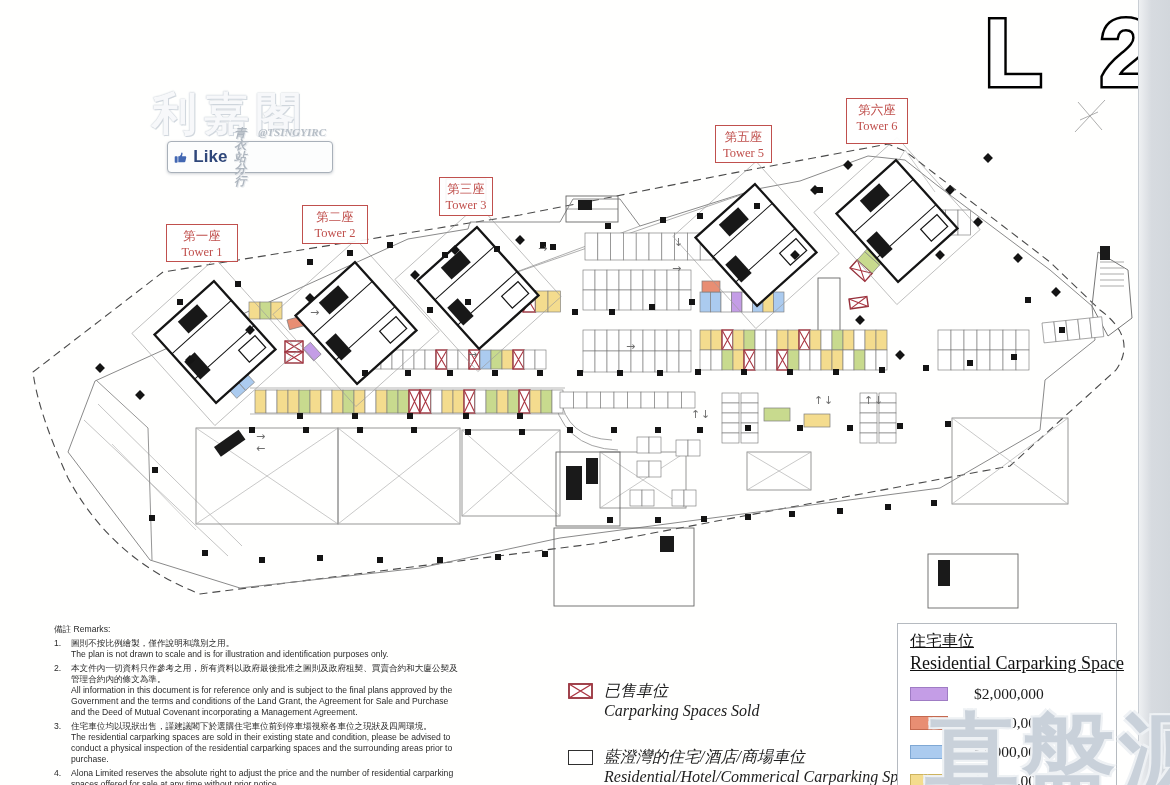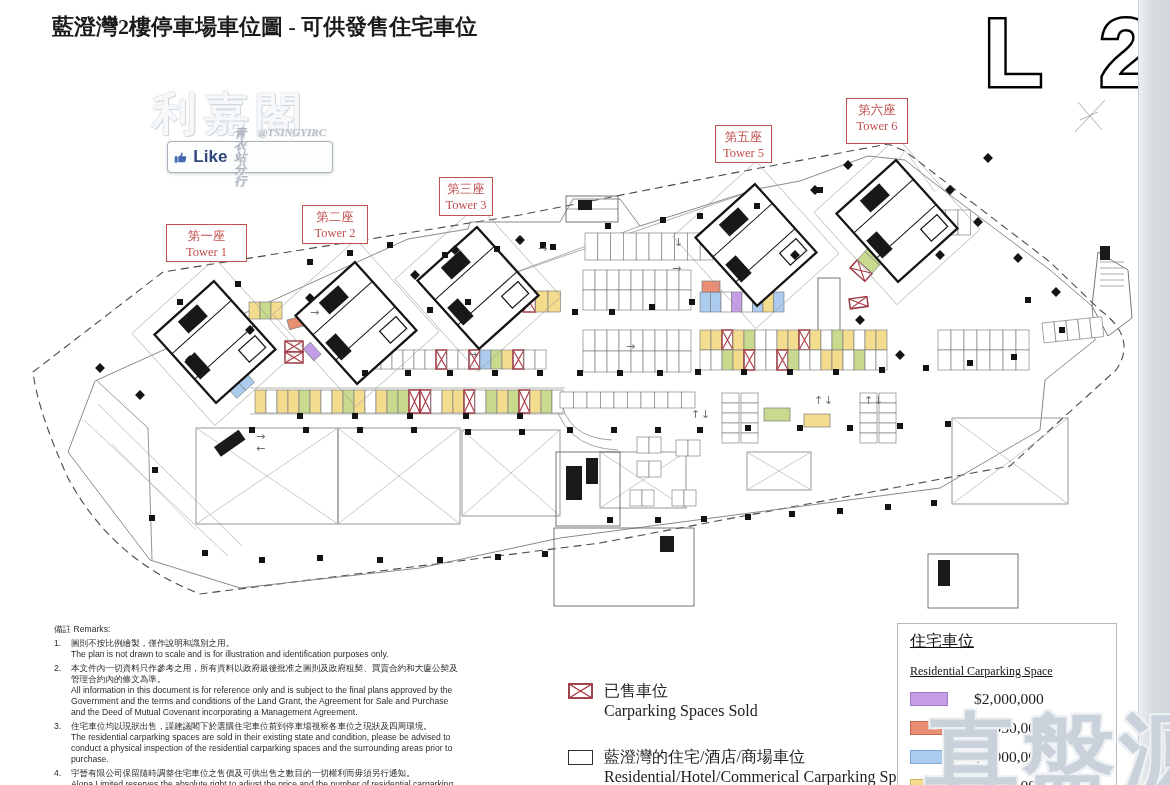--- a/index.html
+++ b/index.html
@@ -22,27 +22,27 @@
      border:1px solid #a8b0b9;border-radius:4px;box-shadow:0 1px 3px rgba(60,70,90,.25);
      display:flex;align-items:center;gap:5px;padding:4px 6px;box-sizing:border-box;}
   .like-word{font-family:"Liberation Sans",sans-serif;font-weight:bold;font-size:17px;color:#2f477a;}
   .branch{display:flex;flex-direction:row;line-height:1;margin-left:2px;font-style:italic;}
   .branch .b1{font-size:12px;font-weight:bold;color:#aeb6bf;text-shadow:1px 1px 0 #e8ebee;}
   .branch .b2{font-family:"Liberation Serif",serif;font-size:11px;font-weight:bold;color:#b6bec6;text-shadow:1px 1px 0 #eceef1;}
   
   .sold-legend{position:absolute;left:568px;top:681px;z-index:3;}
   .sold-row{display:flex;align-items:flex-start;gap:11px;}
   .sold-row + .sold-row{margin-top:27px;}
-  .sold-texts div{font-size:16px;color:#1d1d1d;line-height:1.22;}
+  .sold-texts div{font-size:16px;color:#1d1d1d;line-height:1.22;font-style:italic;}
   .open-box{display:inline-block;width:23px;height:13px;border:1.5px solid #2f2f2f;background:#fff;margin-top:3px;}
   
   .price-legend{position:absolute;left:897px;top:623px;width:220px;height:168px;z-index:3;
      border:1px solid #b5bac0;background:#ffffff;padding:7px 12px 0 12px;box-sizing:border-box;}
   .pl-zh{font-size:16px;color:#111;text-decoration:underline;}
-  .pl-en{font-size:12px;color:#111;text-decoration:underline;margin-top:12px;white-space:nowrap;}
+  .pl-en{font-size:18px;color:#111;text-decoration:underline;margin-top:1px;white-space:nowrap;}
   .pl-item{display:flex;align-items:center;margin-top:11px;}
   .pl-swatch{width:38px;height:14px;border:1px solid rgba(40,40,40,.35);box-sizing:border-box;}
   .pl-price{font-size:15.5px;color:#1c1c1c;margin-left:26px;}
   
   .remarks{position:absolute;left:54px;top:624px;width:408px;z-index:3;
      font-family:"Liberation Sans",sans-serif;font-size:8.6px;line-height:11px;color:#2a2a2a;}
   .remarks .rh{margin-bottom:3px;}
   .ri{display:flex;gap:7px;margin-bottom:3px;}
   .ri .no{width:10px;flex:none;}
   .ri .rt{flex:1;}
@@ -554,21 +554,20 @@
       <text x="701" y="418" font-size="11" fill="#6f6f6f" font-family="DejaVu Sans, sans-serif">↓</text>
       <text x="814" y="404" font-size="11" fill="#6f6f6f" font-family="DejaVu Sans, sans-serif">↑</text>
       <text x="824" y="404" font-size="11" fill="#6f6f6f" font-family="DejaVu Sans, sans-serif">↓</text>
       <text x="864" y="404" font-size="11" fill="#6f6f6f" font-family="DejaVu Sans, sans-serif">↑</text>
       <text x="874" y="404" font-size="11" fill="#6f6f6f" font-family="DejaVu Sans, sans-serif">↓</text>
       <text x="538" y="252" font-size="11" fill="#6f6f6f" font-family="DejaVu Sans, sans-serif">→</text>
       <text x="310" y="316" font-size="11" fill="#6f6f6f" font-family="DejaVu Sans, sans-serif">→</text>
       <text x="674" y="246" font-size="11" fill="#6f6f6f" font-family="DejaVu Sans, sans-serif">↓</text>
     </svg>
 
-  <div class="title-zh">藍澄灣2樓停車場車位圖 - 可供發售住宅車位</div>
 
   <div class="l2">
     <svg width="180" height="96">
       <text x="2" y="80" font-size="96" font-weight="bold" font-family="Liberation Sans, sans-serif" fill="#ffffff" stroke="#000000" stroke-width="5" paint-order="stroke" letter-spacing="16">L 2</text>
     </svg>
   </div>
 
   <div class="wm-agency">利嘉閣</div>
 
   <div class="like-pill">
@@ -577,21 +576,21 @@
       <path d="M6,9 c2,0 4,-1.5 4,-4.4 c0,-1.4 2,-1.4 2,0 c0,1.8 -0.6,3.2 -1,4.2 h4.6 c1,0 1.7,0.9 1.5,1.8 l-1.2,5.4 c-0.2,0.9 -1,1.5 -1.9,1.5 h-8 z" fill="#4267b2"></path>
     </svg>
     <span class="like-word">Like</span>
     <span class="branch">
       <span class="b1">青衣站分行</span>
       <span class="b2">@TSINGYIRC</span>
     </span>
   </div>
 
   <div id="tower-labels">
-      <div class="tower-label" style="left: 166px; top: 224px; width: 81px; height: 38px;">
+      <div class="tower-label" style="left: 166px; top: 224px; width: 72px; height: 38px;">
         <div>第一座</div>
         <div>Tower 1</div>
       </div>
       <div class="tower-label" style="left: 302px; top: 205px; width: 66px; height: 39px;">
         <div>第二座</div>
         <div>Tower 2</div>
       </div>
       <div class="tower-label" style="left: 439px; top: 177px; width: 54px; height: 39px;">
         <div>第三座</div>
         <div>Tower 3</div>
@@ -669,21 +668,20 @@
         <div class="ri">
           <span class="no">3.</span>
           <span class="rt">
             <div>住宅車位均以現狀出售，謹建議閣下於選購住宅車位前到停車場視察各車位之現狀及四周環境。</div>
             <div>The residential carparking spaces are sold in their existing state and condition, please be advised to conduct a physical inspection of the residential carparking spaces and the surrounding areas prior to purchase.</div>
           </span>
         </div>
         <div class="ri">
           <span class="no">4.</span>
           <span class="rt">
-            <div>宇晉有限公司保留隨時調整住宅車位之售價及可供出售之數目的一切權利而毋須另行通知。</div>
             <div>Alona Limited reserves the absolute right to adjust the price and the number of residential carparking spaces offered for sale at any time without prior notice.</div>
           </span>
         </div>
       </div>
   </div>
 
   <div class="wm-source">真盤源</div>
 
   <div class="page-edge"></div>
 

